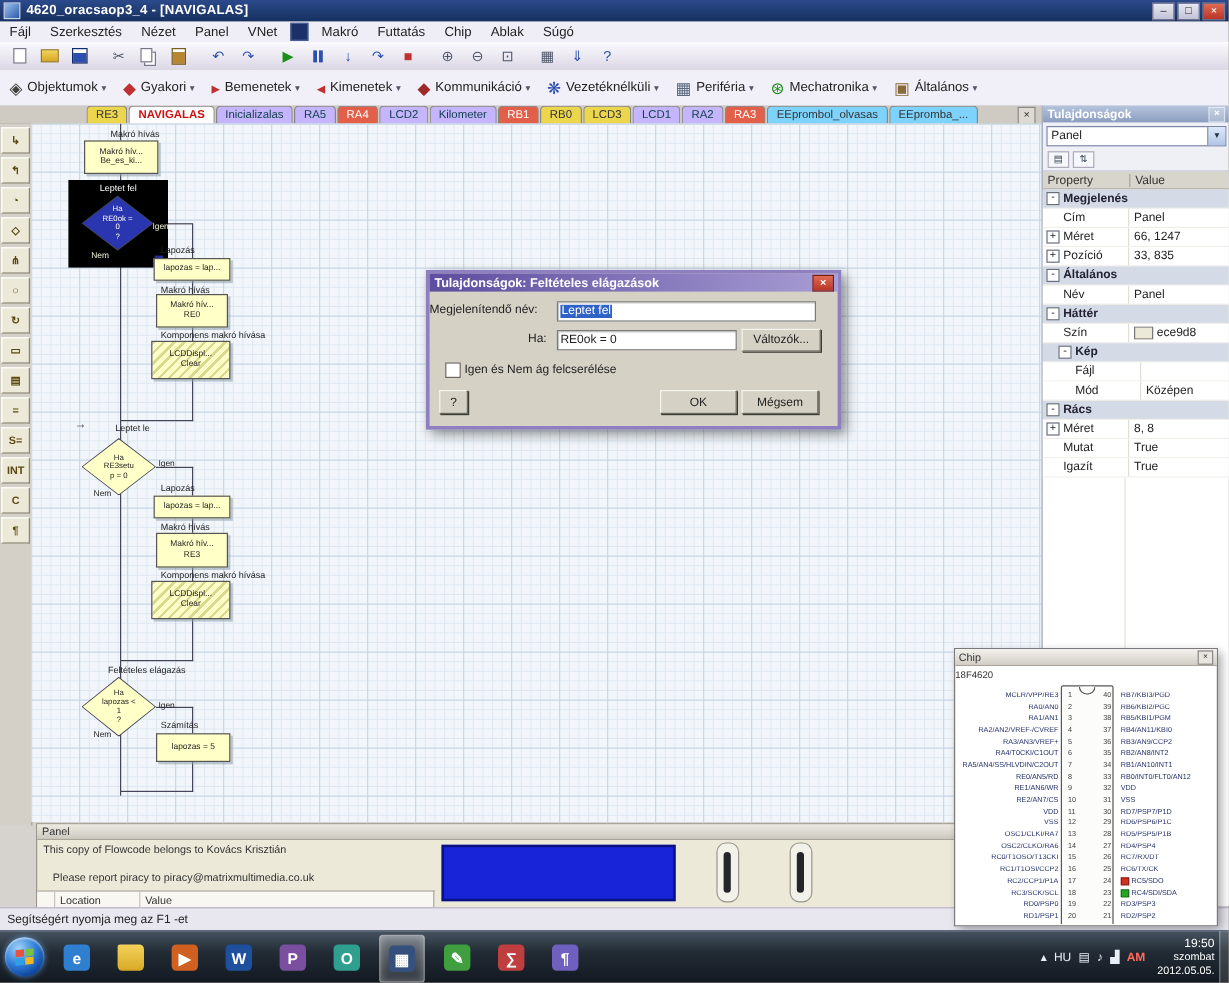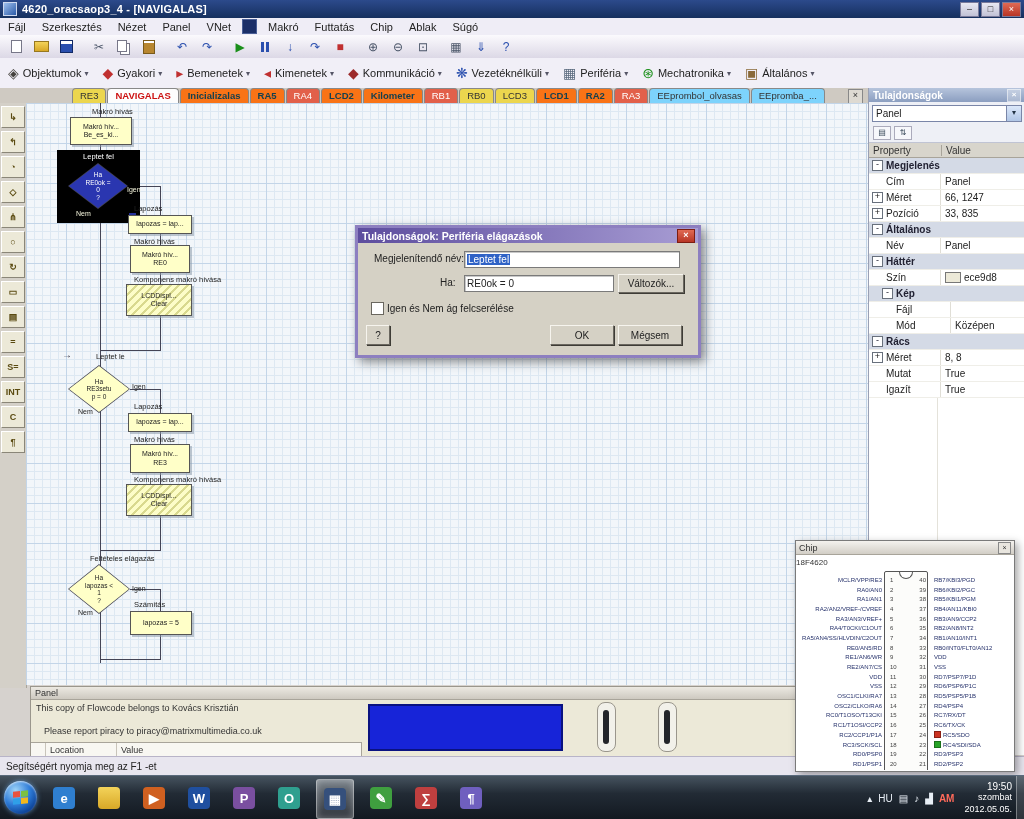--- a/index.html
+++ b/index.html
@@ -44,21 +44,21 @@
   .cgroup{display:flex;align-items:center;margin-right:14px;}
   .cicon{font-size:14px;margin-right:4px;}
   .clabel{font-size:11px;color:#222;}
   .cdd{font-size:8px;color:#556;margin-left:3px;}
   
   .tabstrip{position:absolute;left:0;top:88px;width:868px;height:15px;background:#cfcac2;
     border-bottom:1px solid #8a8a8a;display:flex;align-items:flex-end;padding-left:72px;}
   .tab{height:14px;line-height:14px;padding:0 7px;font-size:9.5px;border:1px solid #888;border-bottom:none;
     border-radius:4px 4px 0 0;margin-right:1px;white-space:nowrap;}
   .t-yellow{background:#ecd64e;color:#333;}
-  .t-cyan{background:#f97316;color:#15404e;font-weight:bold;}
+  .t-cyan{background:#c4b5fd;color:#15404e;}
   .t-red{background:#e2604a;color:#fff;}
   .t-plain{background:#7dd3fc;color:#333;}
   .t-active{background:#fdfdfd;color:#cc1111;font-weight:bold;}
   .tclose{position:absolute;right:5px;top:1px;width:13px;height:13px;background:#dedad2;border:1px solid #888;
     font-size:9px;line-height:11px;text-align:center;color:#333;}
   
   .lefttools{position:absolute;left:0;top:103px;width:26px;height:582px;background:#d4d0c8;
     border-right:1px solid #a8a49a;display:flex;flex-direction:column;align-items:center;padding-top:3px;}
   .tool{width:22px;height:20px;margin-bottom:3px;background:#ece9d8;border:1px solid;
     border-color:#fff #8a8678 #8a8678 #fff;display:flex;align-items:center;justify-content:center;
@@ -535,25 +535,25 @@
     <span class="byes" style="left:106px;top:482px">Igen</span>
     <span class="bno" style="left:52px;top:506px">Nem</span>
     <div class="fc-label" style="left:108px;top:497px">Számítás</div>
     <div class="fc-box" style="left:104px;top:508px;width:60px;height:22px">
       <div>lapozas = 5</div>
     </div>
   </div>
 
   <div class="dialog">
     <div class="dlgtitle">
-      <span>Tulajdonságok: Periféria elágazások</span>
+      <span>Tulajdonságok: Feltételes elágazások</span>
       <span class="dlgclose">×</span>
     </div>
     <div class="dlgbody">
-      <span class="dlabel" style="left:16px;top:10px">Megjelenítendő név:</span>
+      <span class="dlabel" style="left:0;top:10px">Megjelenítendő név:</span>
       <span class="dinput" style="left:106px;top:8px;width:212px;height:15px">
           <span class="dseltext">Leptet fel</span>
         </span>
       <span class="dlabel" style="left:82px;top:34px">Ha:</span>
       <span class="dinput" style="left:106px;top:32px;width:146px;height:15px">
           <span>RE0ok = 0</span>
         </span>
       <span class="dbtn" style="left:260px;top:31px;width:64px;height:17px">Változók...</span>
       <span class="dcheck" style="left:13px;top:59px"></span>
       <span class="dlabel" style="left:29px;top:60px">Igen és Nem ág felcserélése</span>

